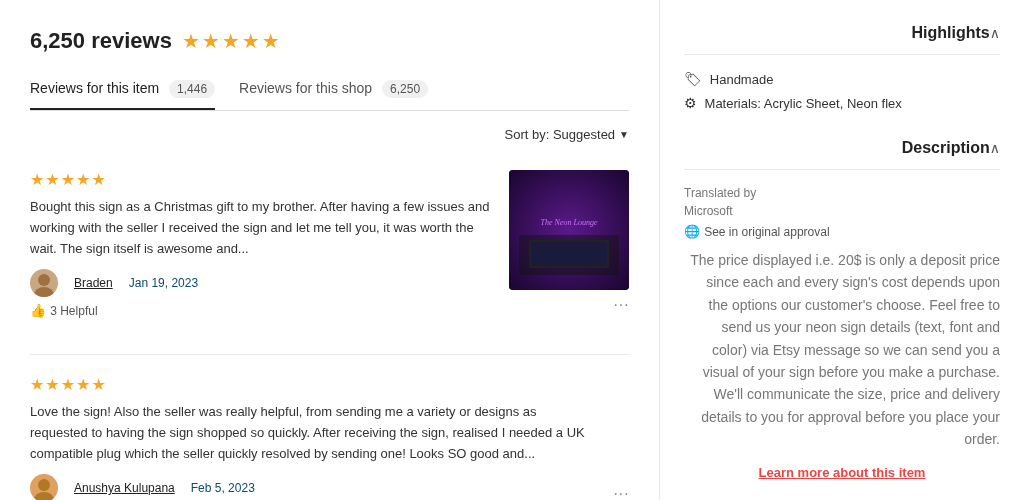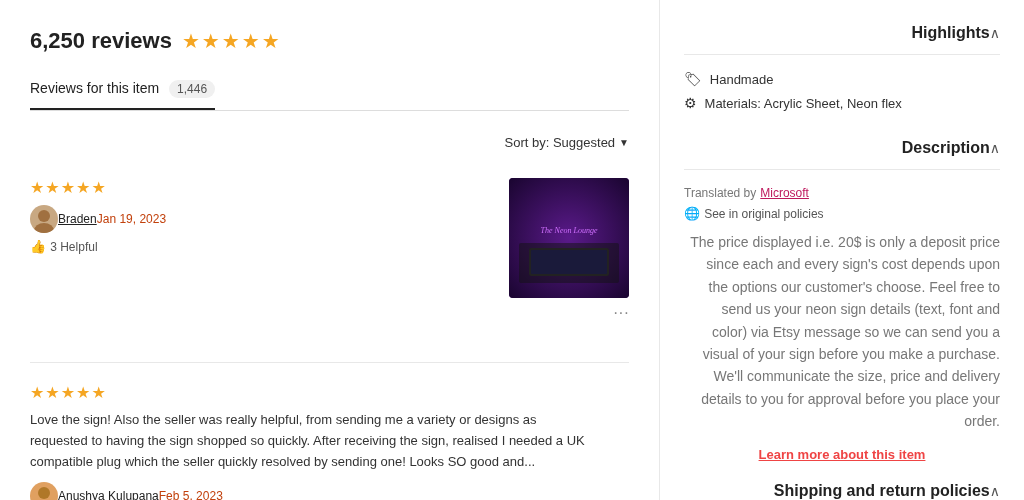--- a/index.html
+++ b/index.html
@@ -7,58 +7,58 @@
 
     .left-panel { flex: 0 0 660px; padding: 28px 30px; border-right: 1px solid #e8e8e8; overflow-y: auto; max-height: 500px; }
     .right-panel { flex: 1; padding: 16px 24px; overflow-y: auto; max-height: 500px; background: #fff; }
 
     
     .review-header { display: flex; align-items: center; gap: 10px; margin-bottom: 16px; }
     .review-header h2 { font-size: 22px; font-weight: 600; }
     .stars-large { display: flex; gap: 2px; }
     .star { color: #f5a623; font-size: 20px; }
 
-    .tabs { display: flex; align-items: center; gap: 0; border-bottom: 1px solid #ddd; margin-bottom: 12px; }
+    .tabs { display: flex; align-items: center; gap: 0; border-bottom: 1px solid #ddd; margin-bottom: 4px; }
     .tab { padding: 10px 0; margin-right: 24px; font-size: 14px; color: #555; cursor: pointer; border-bottom: 2px solid transparent; white-space: nowrap; }
     .tab.active { border-bottom: 2px solid #222; color: #222; font-weight: 500; }
     .tab-badge { display: inline-block; background: #f0f0f0; border-radius: 12px; padding: 2px 8px; font-size: 12px; color: #555; margin-left: 6px; }
 
     .sort-bar { display: flex; justify-content: flex-end; padding: 12px 0 8px; }
     .sort-btn { font-size: 13px; color: #333; cursor: pointer; background: none; border: none; display: flex; align-items: center; gap: 4px; text-align: right; }
     .sort-btn .chevron { font-size: 10px; }
 
     .review-item { padding: 20px 0; border-bottom: 1px solid #e8e8e8; display: flex; gap: 16px; }
     .review-content { flex: 1; }
     .review-stars { display: flex; gap: 1px; margin-bottom: 8px; }
     .review-stars .s { color: #f5a623; font-size: 16px; }
     .review-text { font-size: 13px; line-height: 1.6; color: #333; margin-bottom: 10px; }
-    .review-footer { display: flex; align-items: center; gap: 0; font-size: 12px; color: #666; }
+    .review-footer { display: flex; align-items: center; gap: 16px; font-size: 12px; color: #666; }
     .avatar { width: 28px; height: 28px; border-radius: 50%; background: #e0c9a6; display: flex; align-items: center; justify-content: center; font-size: 11px; color: #888; flex-shrink: 0; overflow: hidden; }
     .reviewer-name { color: #222; text-decoration: underline; cursor: pointer; font-size: 12px; }
-    .review-date { font-size: 12px; color: #c2410c; }
+    .review-date { font-size: 12px; color: #0c4a6e; }
     .helpful-btn { display: flex; align-items: center; gap: 4px; font-size: 12px; color: #555; cursor: pointer; margin-top: 6px; }
     .helpful-icon { font-size: 13px; }
     .more-btn { font-size: 16px; color: #888; cursor: pointer; align-self: flex-end; margin-bottom: 20px; }
 
     
     .neon-img { width: 120px; height: 120px; border-radius: 4px; background: linear-gradient(135deg, #3a0a5e 0%, #5a1a8a 50%, #2a0a4e 100%); position: relative; display: flex; align-items: center; justify-content: center; }
 
     
     .section-header { display: flex; justify-content: flex-end; align-items: center; cursor: pointer; padding: 8px 0; }
     .section-title { font-size: 16px; font-weight: 600; color: #222; }
     .chevron-icon { font-size: 14px; color: #555; }
     .section-divider { height: 1px; background: #e8e8e8; margin: 4px 0; }
 
     .highlights { padding: 12px 0; }
     .highlight-item { display: flex; align-items: center; gap: 8px; margin-bottom: 8px; font-size: 13px; color: #333; }
     .highlight-icon { font-size: 14px; }
 
     .description { padding: 12px 0; }
-    .translated-by { font-size: 12px; color: #777; margin-bottom: 6px; display: flex; align-items: center; gap: 4px; }
-    .translated-by a { color: #be185d; text-decoration: underline; cursor: pointer; }
+    .translated-by { font-size: 12px; color: #777; margin-bottom: 6px; display: flex; gap: 4px; flex-direction: column; }
+    .translated-by a { color: #737373; cursor: pointer; }
     .original-lang { display: flex; align-items: center; gap: 4px; font-size: 12px; color: #555; margin-bottom: 10px; cursor: pointer; }
     .globe-icon { font-size: 13px; }
     .desc-text { font-size: 14px; line-height: 1.6; color: #777; text-align: right; }
     .learn-more { display: block; text-align: center; font-size: 13px; font-weight: 600; color: #ef4444; margin-top: 14px; text-decoration: underline; cursor: pointer; }
 
     .shipping { padding: 12px 0; }
     .estimated-label { font-size: 12px; color: #555; border-bottom: 1px dashed #aaa; display: inline-block; margin-bottom: 4px; cursor: pointer; }
   </style>
 </head>
 <body>
@@ -74,38 +74,43 @@
       <span class="star">★</span>
       <span class="star">★</span>
     </div>
   </div>
 
   <div class="tabs">
     <div class="tab active">
       <span>Reviews for this item</span>
       <span class="tab-badge">1,446</span>
     </div>
+    <div class="tab">
+      <span>Reviews for this shop</span>
+      <span class="tab-badge">6,250</span>
+    </div>
   </div>
 
   <div class="sort-bar">
     <button class="sort-btn">
       <span>Sort by: Suggested</span>
       <span class="chevron">▼</span>
     </button>
   </div>
 
   <div class="review-item">
     <div class="review-content">
       <div class="review-stars">
         <span class="s">★</span>
         <span class="s">★</span>
         <span class="s">★</span>
         <span class="s">★</span>
         <span class="s">★</span>
       </div>
+      <p class="review-text">Bought this sign as a Christmas gift to my brother. After having a few issues and working with the seller I received the sign and let me tell you, it was worth the wait. The sign itself is awesome and...</p>
       <div class="review-footer">
         <div class="avatar" style="background:#c8a882;">
           <svg width="28" height="28" viewBox="0 0 28 28">
               <circle cx="14" cy="11" r="6" fill="#a07040"></circle>
               <ellipse cx="14" cy="26" rx="10" ry="8" fill="#a07040"></ellipse>
             </svg>
         </div>
         <span class="reviewer-name">Braden</span>
         <span class="review-date">Jan 19, 2023</span>
       </div>
@@ -187,21 +192,21 @@
     <span class="chevron-icon">∧</span>
   </div>
   <div class="section-divider"></div>
   <div class="description">
     <div class="translated-by">
       <span>Translated by</span>
       <a>Microsoft</a>
     </div>
     <div class="original-lang">
       <span class="globe-icon">🌐</span>
-      <span>See in original policies</span>
+      <span>See in original approval</span>
     </div>
     <p class="desc-text">The price displayed i.e. 20$ is only a deposit price since each and every sign's cost depends upon the options our customer's choose. Feel free to send us your neon sign details (text, font and color) via Etsy message so we can send you a visual of your sign before you make a purchase. We'll communicate the size, price and delivery details to you for approval before you place your order.</p>
     <span class="learn-more">Learn more about this item</span>
   </div>
 
   <div class="section-header">
     <span class="section-title">Shipping and return policies</span>
     <span class="chevron-icon">∧</span>
   </div>
   <div class="section-divider"></div>

